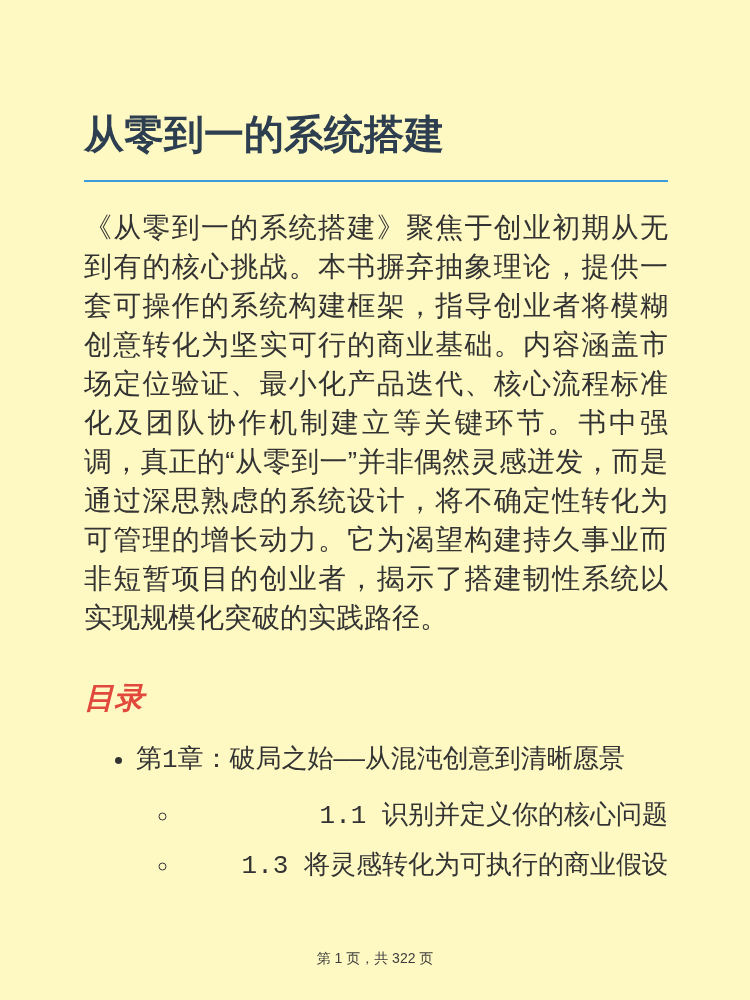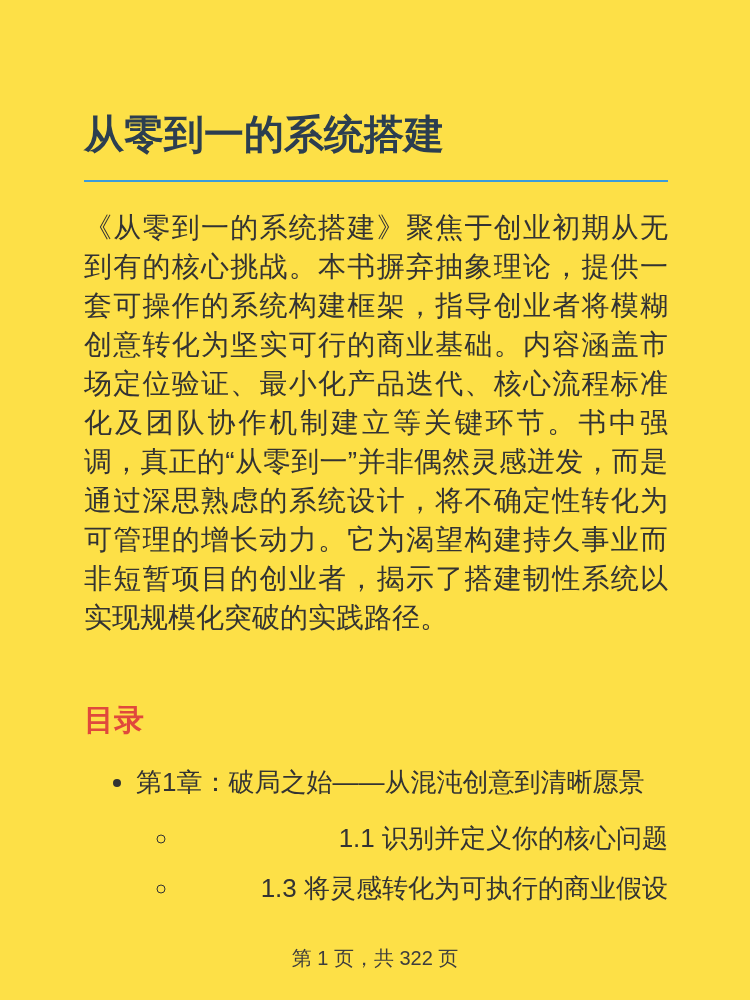--- a/index.html
+++ b/index.html
@@ -10,21 +10,21 @@
   body {
     width: 750px;
     height: 1000px;
     font-family: "Liberation Sans", "DejaVu Sans", sans-serif;
     overflow: hidden;
   }
   .page {
     position: relative;
     width: 750px;
     height: 1000px;
-    background: #fde047;
+    background: #fef9c3;
   }
   .content {
     padding: 110px 82px 0 84px;
   }
   .doc-title {
     margin: 0;
     font-size: 40px;
     line-height: 48px;
     font-weight: 700;
     color: #2c3e50;
@@ -42,49 +42,51 @@
     color: #e0493c;
   }
   .abstract-text {
     margin: 26px 0 0 0;
     font-size: 28px;
     line-height: 39px;
     color: #333333;
     text-align: justify;
   }
   .toc-heading {
-    margin-top: 64px;
+    margin-top: 42px;
+    font-style: italic;
   }
   ul.toc {
     margin: 26px 0 0 0;
     padding-left: 52px;
     font-size: 26px;
     color: #333333;
     list-style: disc;
   }
   ul.toc > li.chapter {
     line-height: 34px;
+    font-family: Liberation Mono, monospace;
   }
   ul.toc ul.sub {
     list-style: circle;
     margin: 22px 0 0 0;
     padding-left: 44px;
   }
   ul.toc ul.sub > li {
     line-height: 34px;
     margin-bottom: 16px;
     text-align: right;
   }
   .footer {
     position: absolute;
     top: 948px;
     left: 0;
     width: 100%;
     text-align: center;
-    font-size: 20px;
+    font-size: 14px;
     line-height: 20px;
     color: #3d3d3d;
   }
 </style>
 </head>
 <body>
 
 <div class="page">
   <div class="content">
 

